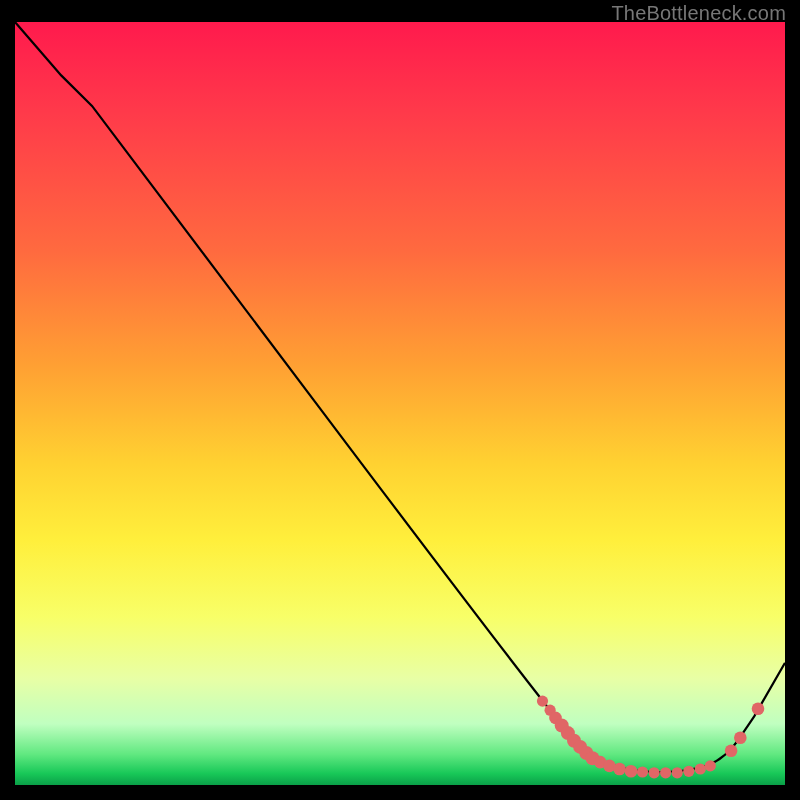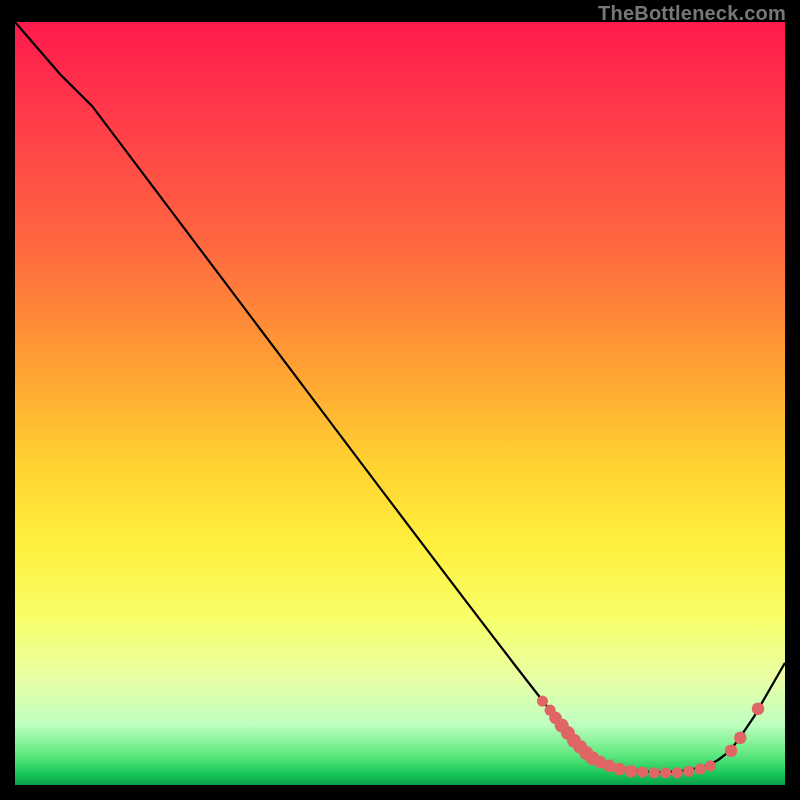--- a/index.html
+++ b/index.html
@@ -39,21 +39,21 @@
       #18c858 98.5%,
       #0aa048 100%
     );
   }
   .watermark {
     position: absolute;
     top: 2px;
     right: 14px;
     color: #777;
     font-size: 20px;
-    font-weight: 700;
+    font-weight: 400;
     letter-spacing: 0.2px;
     user-select: none;
     margin-left: 32px;
   }
   svg.curve {
     position: absolute;
     left: 0;
     top: 0;
     width: 770px;
     height: 763px;

